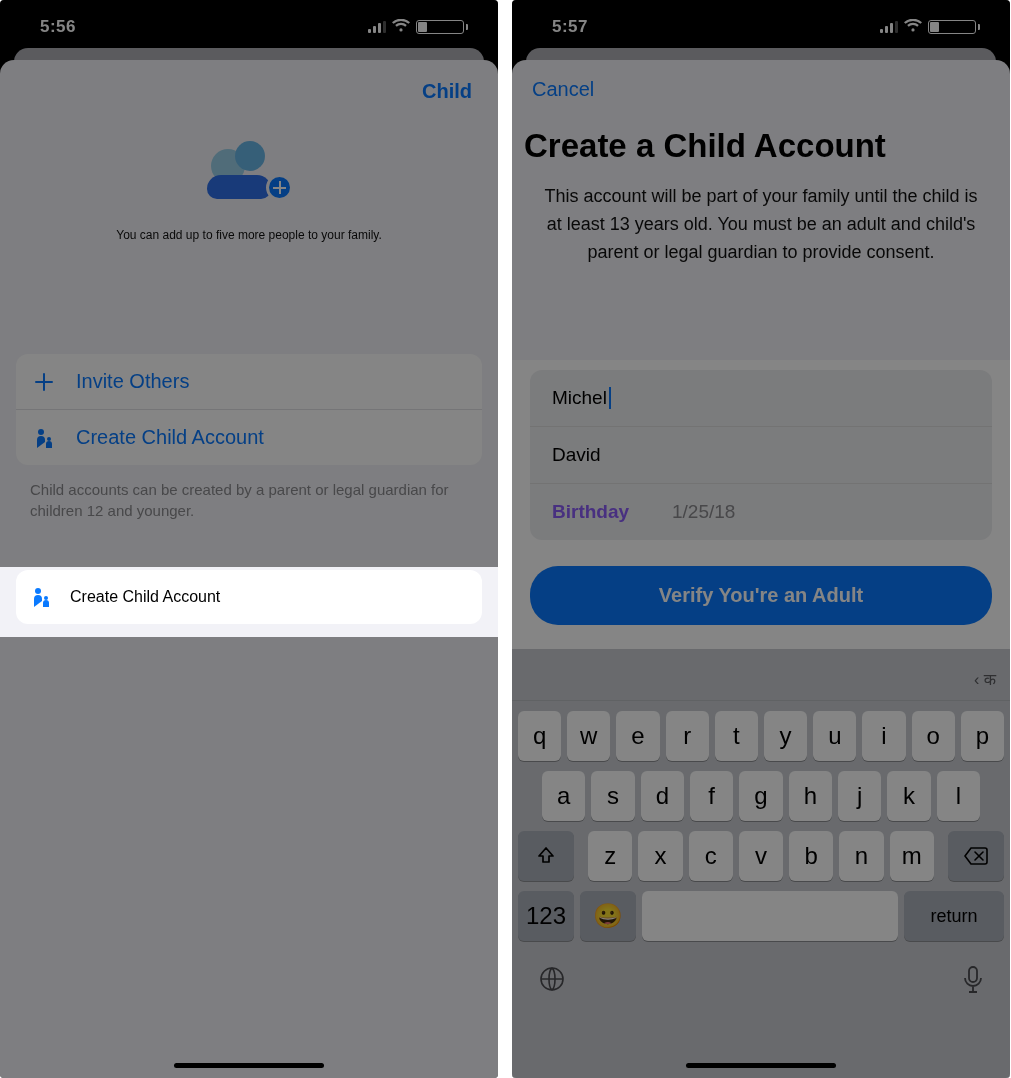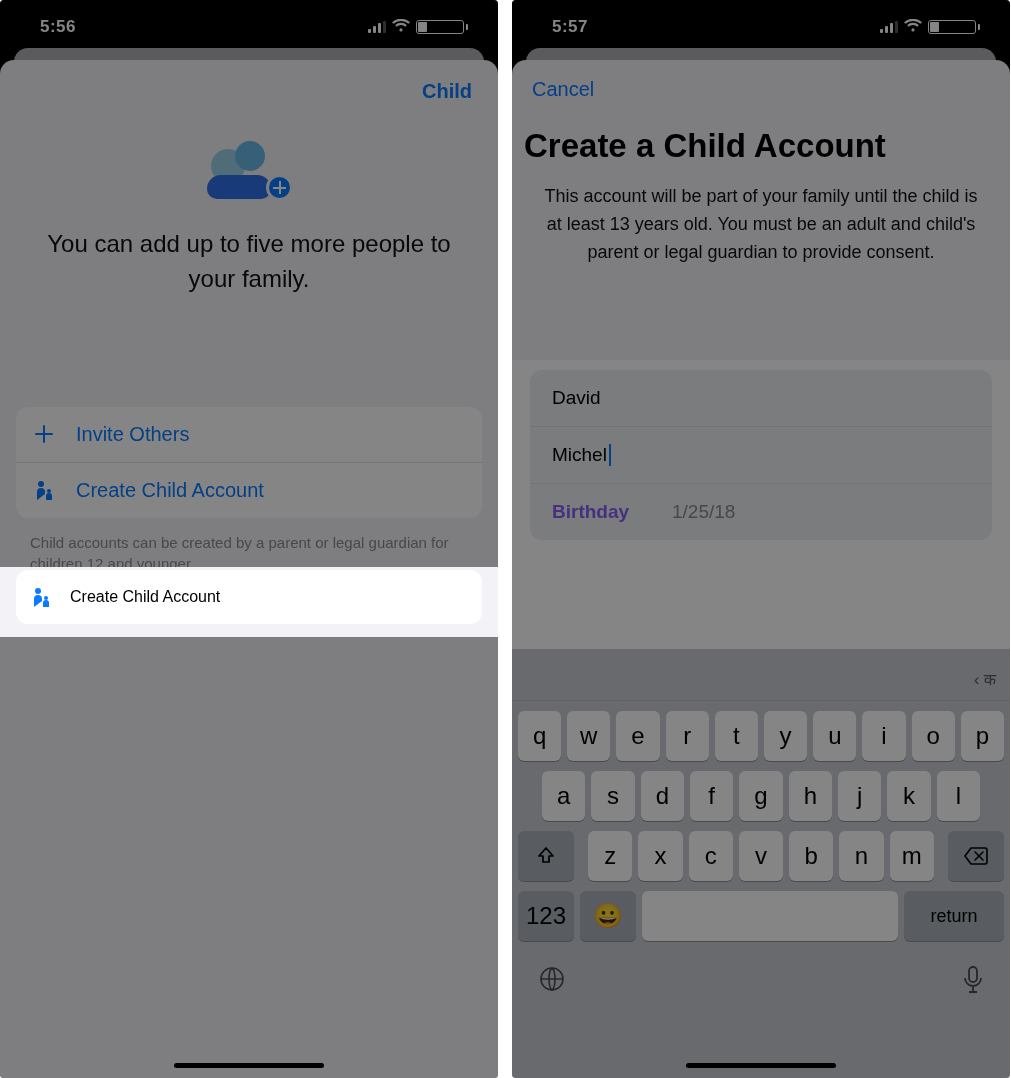--- a/index.html
+++ b/index.html
@@ -26,21 +26,21 @@
   .batt-num { position:absolute; left:0; right:0; text-align:center; font-size:9px; font-weight:700; color:#000; mix-blend-mode: normal;}
 
   .sheet { position:absolute; left:0; right:0; top:60px; bottom:0; background:#f2f2f7; border-radius: 14px 14px 0 0; z-index:30; }
   .sheet-under { position:absolute; left:14px; right:14px; top:48px; height:40px; background:#aeaeb5; border-radius:14px 14px 0 0; z-index:20;}
 
   
   .sheet-header { display:flex; justify-content:flex-end; padding: 20px 26px 8px; }
   .link-btn { color:#0a7aff; font-size: 20px; font-weight:600; background:none; border:none; }
   .link-btn.normal { font-weight:400; }
   .heading { text-align:center; font-size: 36px; font-weight:700; color:#000; margin-top:4px;}
-  .subtext { text-align:center; font-size: 24px; color:#111; padding: 14px 36px 0; line-height:1.45;}
+  .subtext { text-align:center; font-size: 12px; color:#111; padding: 14px 36px 0; line-height:1.45;}
   .list-group { margin: 110px 16px 0; background:#fff; border-radius:12px; overflow:hidden;}
   .list-row { display:flex; align-items:center; padding: 16px 18px 16px 14px; gap:18px;}
   .list-row + .list-row { border-top: 1px solid #e0e0e4;}
   .list-row .icon { width:28px; display:flex; justify-content:center; color:#0a7aff; }
   .list-row .label { color:#0a7aff; font-size:20px; }
   .footer-note { font-size:15px; color:#8a8a8e; padding: 14px 30px; line-height:1.4;}
   .home-indicator { position:absolute; bottom: 10px; left:50%; transform:translateX(-50%); width:150px; height:5px; background:#000; border-radius:3px; z-index:70;}
 
   
   .hl-row { position:absolute; left:16px; right:16px; background:#fff; border-radius:12px; display:flex; align-items:center; padding:16px 18px 16px 14px; gap:18px; z-index:55;}
@@ -277,29 +277,30 @@
             </svg>
         </span>
       </div>
     </div>
 
     <div class="dim-overlay"></div>
 
     <div class="hl-zone2">
       <div class="input-card">
         <div class="input-row">
-          <span>David</span>
-        </div>
-        <div class="input-row">
           <span>Michel</span>
             <span class="caret"></span>
+        </div>
+        <div class="input-row">
+          <span>David</span>
         </div>
         <div class="input-row">
           <span class="bday-label">Birthday</span>
           <span class="bday-val">1/25/18</span>
         </div>
       </div>
+      <button class="verify-btn">Verify You're an Adult</button>
     </div>
 
     <div class="home-indicator"></div>
   </div>
 
 </div>
 
 </body></html>

